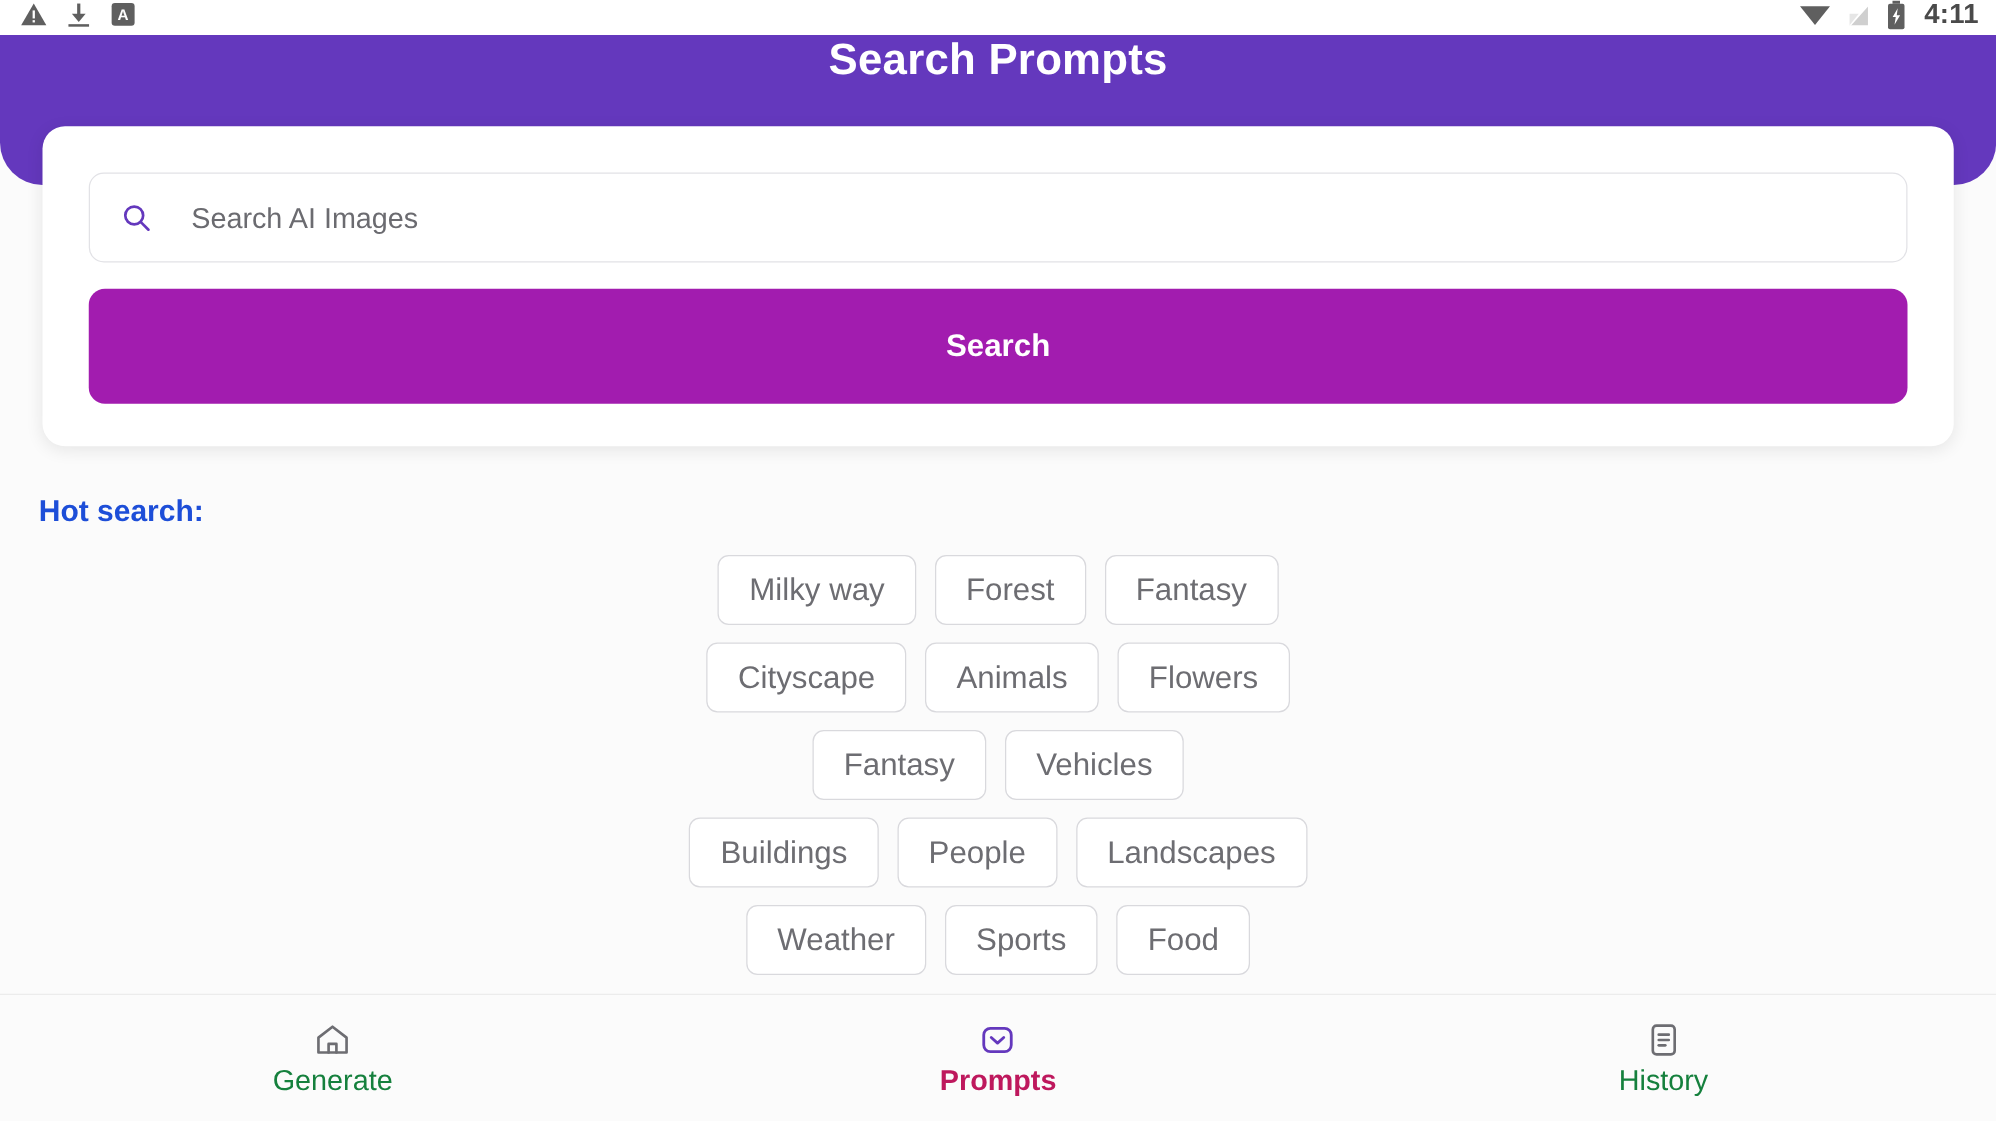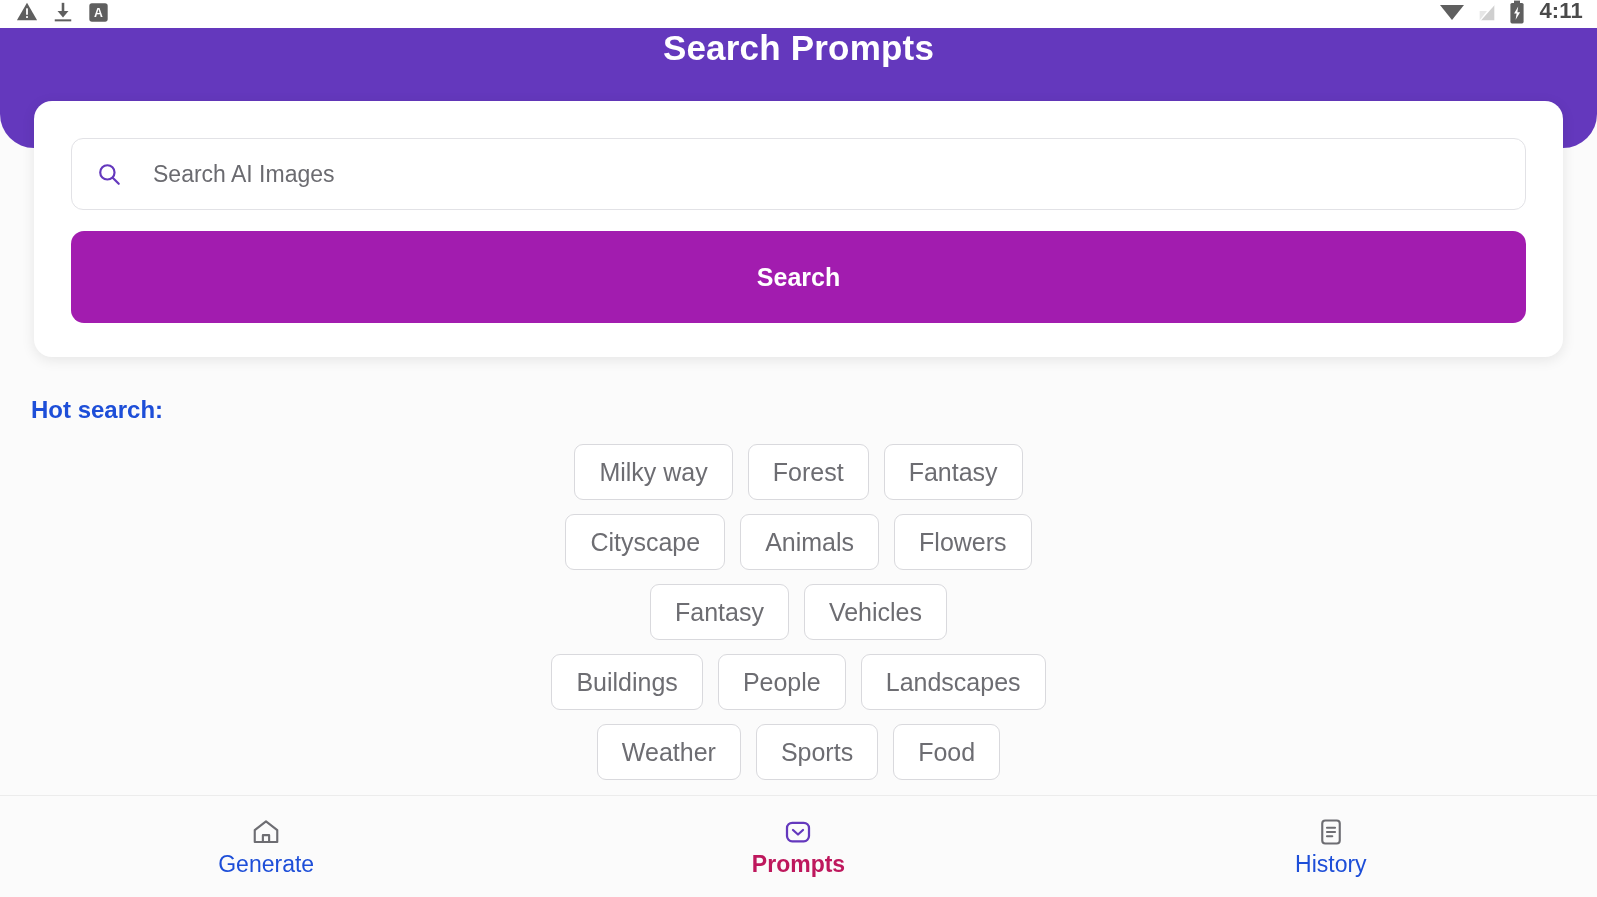--- a/index.html
+++ b/index.html
@@ -183,21 +183,21 @@
     flex-direction: column;
     align-items: center;
     justify-content: center;
     gap: 6px;
     cursor: pointer;
     height: 100%;
   }
   .nav-icon { display: flex; align-items: center; justify-content: center; height: 30px; }
   .nav-label {
     font-size: 23px;
-    color: #1d4ed8;
+    color: #15803d;
     line-height: 1;
   }
   .nav-item.active .nav-label {
     color: #be185d;
     font-weight: bold;
   }
 </style>
 </head>
 <body>
 

